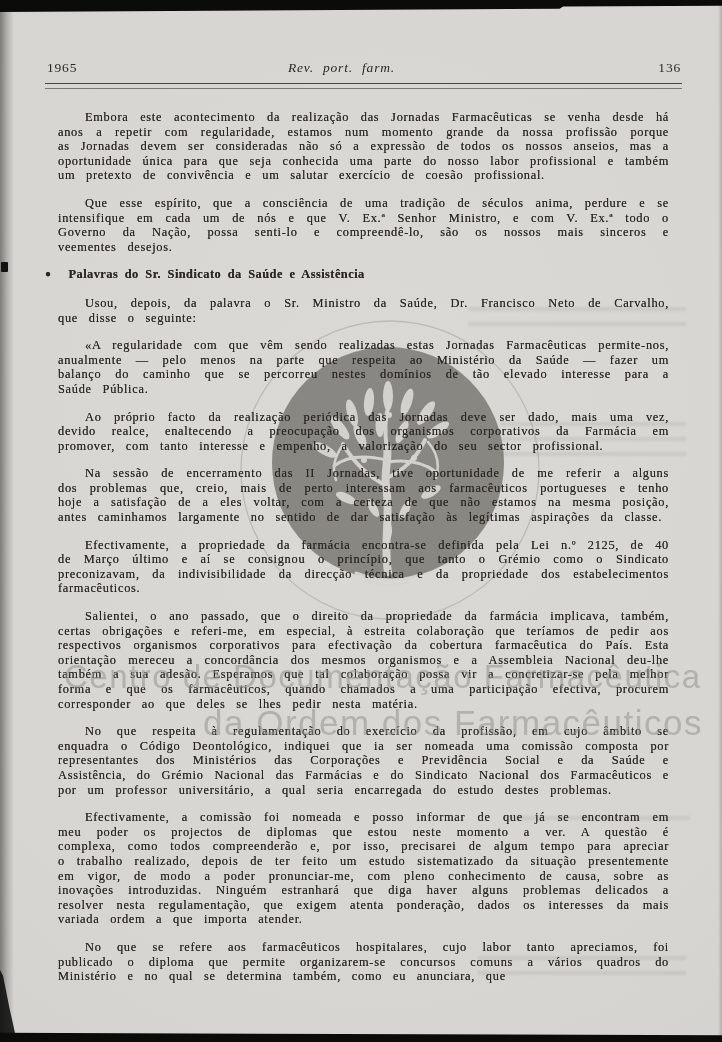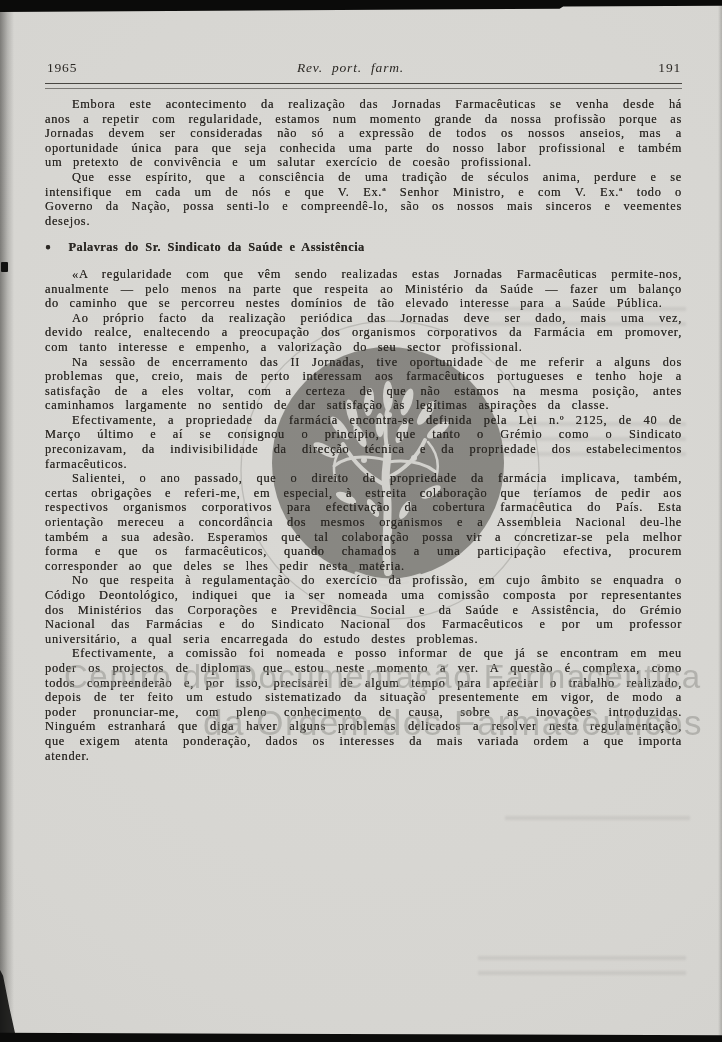--- a/index.html
+++ b/index.html
@@ -24,30 +24,30 @@
   .ghost{position:absolute;opacity:0.55;filter:blur(1.3px);
     background:repeating-linear-gradient(180deg,transparent 0 4px,rgba(95,93,88,0.20) 4px 8px,transparent 8px 15px);}
   .ghost.g1{top:303px;left:468px;width:218px;height:27px;}
   .ghost.g2{top:418px;left:500px;width:186px;height:42px;}
   .ghost.g3{top:812px;left:505px;width:185px;height:13px;}
   .ghost.g4{top:952px;left:478px;width:208px;height:30px;}
 
   
   .header{position:absolute;top:60px;left:0;width:722px;height:20px;font-size:13.5px;letter-spacing:0.8px;}
   .header .year{position:absolute;left:47px;top:0;}
-  .header .title{position:absolute;left:297px;top:0;font-style:italic;word-spacing:5px;}
+  .header .title{position:absolute;left:288px;top:0;font-style:italic;word-spacing:5px;}
   .header .pageno{position:absolute;right:41px;top:0;}
   .header-rule{position:absolute;top:83px;left:45px;width:637px;height:4px;
     border-top:1.5px solid rgba(48,45,40,0.85);border-bottom:1px solid rgba(48,45,40,0.55);}
 
   
   .article{position:absolute;top:97px;left:45px;width:637px;z-index:2;
     font-size:12.4px;line-height:14.6px;letter-spacing:0.7px;word-spacing:7px;
     text-align:justify;text-shadow:0 0 0.5px rgba(43,40,36,0.75);}
-  .article p{margin:0;text-indent:27px;}
+  .article p{margin:13px;text-indent:27px;}
   .section-heading{margin:12px 0 11px 0;font-weight:bold;letter-spacing:0.45px;word-spacing:3px;
     display:flex;align-items:baseline;}
   .section-heading .bullet{font-size:10px;margin-right:17px;position:relative;top:-1px;}
 
   
   .wm-seal{position:absolute;left:230px;top:310px;z-index:1;}
   .wm-text{position:absolute;z-index:3;font-family:"Liberation Sans","DejaVu Sans",sans-serif;
     color:rgba(148,147,142,0.55);white-space:nowrap;}
   .wm-line1{left:64px;top:658px;font-size:33px;letter-spacing:1.5px;}
   .wm-line2{left:203px;top:703px;font-size:35px;letter-spacing:1.5px;}
@@ -91,40 +91,42 @@
       <ellipse cx="158" cy="222" rx="4" ry="10" transform="rotate(5 158 222)"></ellipse>
       <circle cx="134" cy="150" r="3"></circle>
       <circle cx="184" cy="148" r="3"></circle>
       <circle cx="159" cy="105" r="3"></circle>
     </g>
   </svg>
 
   <div class="header">
     <span class="year">1965</span>
     <span class="title">Rev. port. farm.</span>
-    <span class="pageno">191</span>
+    <span class="pageno">136</span>
   </div>
   <div class="header-rule"></div>
 
   <div class="article">
     <p>Embora este acontecimento da realização das Jornadas Farmacêuticas se venha desde há anos a repetir com regularidade, estamos num momento grande da nossa profissão porque as Jornadas devem ser consideradas não só a expressão de todos os nossos anseios, mas a oportunidade única para que seja conhecida uma parte do nosso labor profissional e também um pretexto de convivência e um salutar exercício de coesão profissional.</p>
     <p>Que esse espírito, que a consciência de uma tradição de séculos anima, perdure e se intensifique em cada um de nós e que V. Ex.ª Senhor Ministro, e com V. Ex.ª todo o Governo da Nação, possa senti-lo e compreendê-lo, são os nossos mais sinceros e veementes desejos.</p>
 
     <div class="section-heading">
       <span class="bullet">●</span>
       <span>Palavras do Sr. Sindicato da Saúde e Assistência</span>
     </div>
 
+    <p>Usou, depois, da palavra o Sr. Ministro da Saúde, Dr. Francisco Neto de Carvalho, que disse o seguinte:</p>
     <p>«A regularidade com que vêm sendo realizadas estas Jornadas Farmacêuticas permite-nos, anualmente — pelo menos na parte que respeita ao Ministério da Saúde — fazer um balanço do caminho que se percorreu nestes domínios de tão elevado interesse para a Saúde Pública.</p>
     <p>Ao próprio facto da realização periódica das Jornadas deve ser dado, mais uma vez, devido realce, enaltecendo a preocupação dos organismos corporativos da Farmácia em promover, com tanto interesse e empenho, a valorização do seu sector profissional.</p>
     <p>Na sessão de encerramento das II Jornadas, tive oportunidade de me referir a alguns dos problemas que, creio, mais de perto interessam aos farmacêuticos portugueses e tenho hoje a satisfação de a eles voltar, com a certeza de que não estamos na mesma posição, antes caminhamos largamente no sentido de dar satisfação às legítimas aspirações da classe.</p>
     <p>Efectivamente, a propriedade da farmácia encontra-se definida pela Lei n.º 2125, de 40 de Março último e aí se consignou o princípio, que tanto o Grémio como o Sindicato preconizavam, da indivisibilidade da direcção técnica e da propriedade dos estabelecimentos farmacêuticos.</p>
     <p>Salientei, o ano passado, que o direito da propriedade da farmácia implicava, também, certas obrigações e referi-me, em especial, à estreita colaboração que teríamos de pedir aos respectivos organismos corporativos para efectivação da cobertura farmacêutica do País. Esta orientação mereceu a concordância dos mesmos organismos e a Assembleia Nacional deu-lhe também a sua adesão. Esperamos que tal colaboração possa vir a concretizar-se pela melhor forma e que os farmacêuticos, quando chamados a uma participação efectiva, procurem corresponder ao que deles se lhes pedir nesta matéria.</p>
     <p>No que respeita à regulamentação do exercício da profissão, em cujo âmbito se enquadra o Código Deontológico, indiquei que ia ser nomeada uma comissão composta por representantes dos Ministérios das Corporações e Previdência Social e da Saúde e Assistência, do Grémio Nacional das Farmácias e do Sindicato Nacional dos Farmacêuticos e por um professor universitário, a qual seria encarregada do estudo destes problemas.</p>
     <p>Efectivamente, a comissão foi nomeada e posso informar de que já se encontram em meu poder os projectos de diplomas que estou neste momento a ver. A questão é complexa, como todos compreenderão e, por isso, precisarei de algum tempo para apreciar o trabalho realizado, depois de ter feito um estudo sistematizado da situação presentemente em vigor, de modo a poder pronunciar-me, com pleno conhecimento de causa, sobre as inovações introduzidas. Ninguém estranhará que diga haver alguns problemas delicados a resolver nesta regulamentação, que exigem atenta ponderação, dados os interesses da mais variada ordem a que importa atender.</p>
+    <p>No que se refere aos farmacêuticos hospitalares, cujo labor tanto apreciamos, foi publicado o diploma que permite organizarem-se concursos comuns a vários quadros do Ministério e no qual se determina também, como eu anunciara, que</p>
   </div>
 
   <div class="wm-text wm-line1">Centro de Documentação Farmacêutica</div>
   <div class="wm-text wm-line2">da Ordem dos Farmacêuticos</div>
 
   <div class="ghost g1"></div>
   <div class="ghost g2"></div>
   <div class="ghost g3"></div>
   <div class="ghost g4"></div>
 

